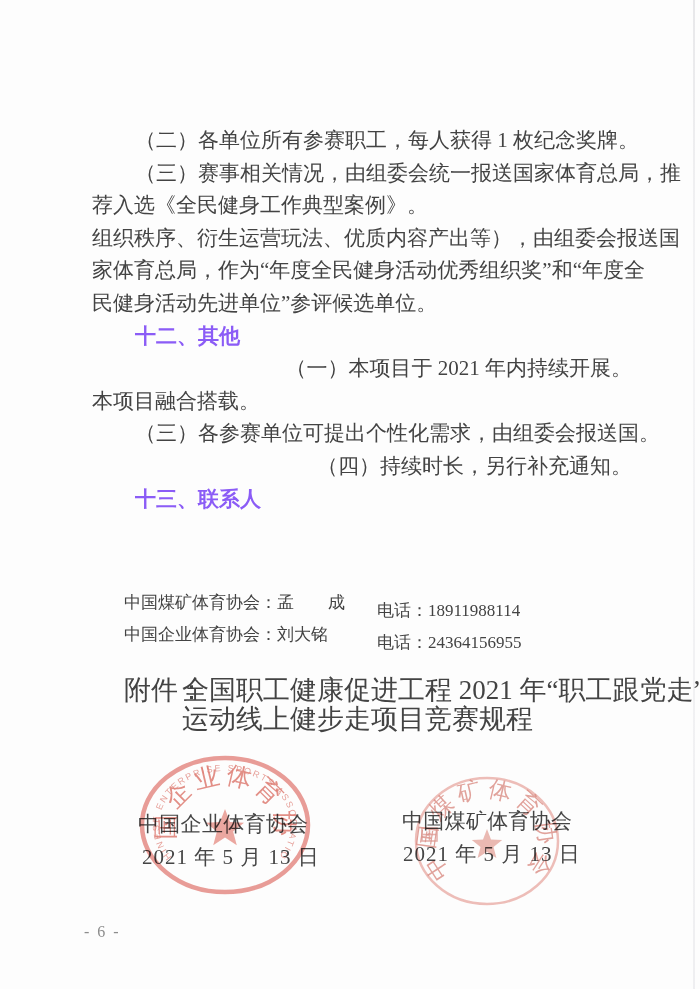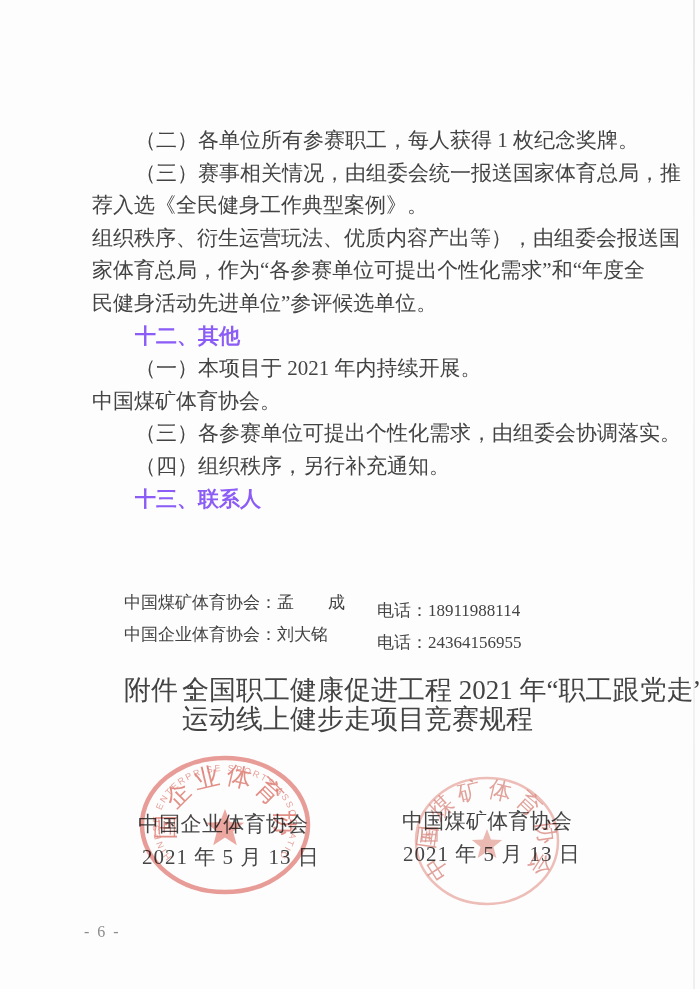--- a/index.html
+++ b/index.html
@@ -11,21 +11,21 @@
   .scan-edge{
     position:absolute; right:5px; top:0; width:2px; height:100%;
     background:linear-gradient(#d6d6da, #ececef 30%, #e3e3e7);
     opacity:.55;
   }
   .body-block{
     position:absolute; left:92px; top:124px; width:540px;
     font-size:21px; line-height:32.6px; color:#434343;
   }
   .line{white-space:nowrap; height:32.6px;}
-  .indent{padding-left:43px;}
+  .indent{padding-left:43px;text-align:right;}
   .heading{
     padding-left:43px; font-weight:bold; color:#8b5cf6;
     font-family:"Liberation Sans", sans-serif;
   }
   .contacts{
     position:absolute; left:124px; top:587px;
     font-size:17px; line-height:32.4px; color:#434343;
   }
   .contact-row{position:relative; white-space:nowrap; height:32.4px;}
   .contact-phone{position:absolute; left:253px; top:8px;}
@@ -61,27 +61,27 @@
 
 <div class="page">
 
   <div class="scan-edge"></div>
 
   <div class="body-block">
     <div class="line indent">（二）各单位所有参赛职工，每人获得 1 枚纪念奖牌。</div>
     <div class="line indent">（三）赛事相关情况，由组委会统一报送国家体育总局，推</div>
     <div class="line">荐入选《全民健身工作典型案例》。</div>
     <div class="line">组织秩序、衍生运营玩法、优质内容产出等），由组委会报送国</div>
-    <div class="line">家体育总局，作为“各参赛单位可提出个性化需求”和“年度全</div>
+    <div class="line">家体育总局，作为“年度全民健身活动优秀组织奖”和“年度全</div>
     <div class="line">民健身活动先进单位”参评候选单位。</div>
     <div class="line heading">十二、其他</div>
     <div class="line indent">（一）本项目于 2021 年内持续开展。</div>
-    <div class="line">中国煤矿体育协会。</div>
-    <div class="line indent">（三）各参赛单位可提出个性化需求，由组委会协调落实。</div>
-    <div class="line indent">（四）组织秩序，另行补充通知。</div>
+    <div class="line">本项目融合搭载。</div>
+    <div class="line indent">（三）各参赛单位可提出个性化需求，由组委会报送国。</div>
+    <div class="line indent">（四）持续时长，另行补充通知。</div>
     <div class="line heading">十三、联系人</div>
   </div>
 
   <div class="contacts">
     <div class="contact-row">
       <span>中国煤矿体育协会：</span><span>孟　　成</span>
       <span class="contact-phone"><span>电话：</span><span>18911988114</span></span>
     </div>
     <div class="contact-row">
       <span>中国企业体育协会：</span><span>刘大铭</span>

